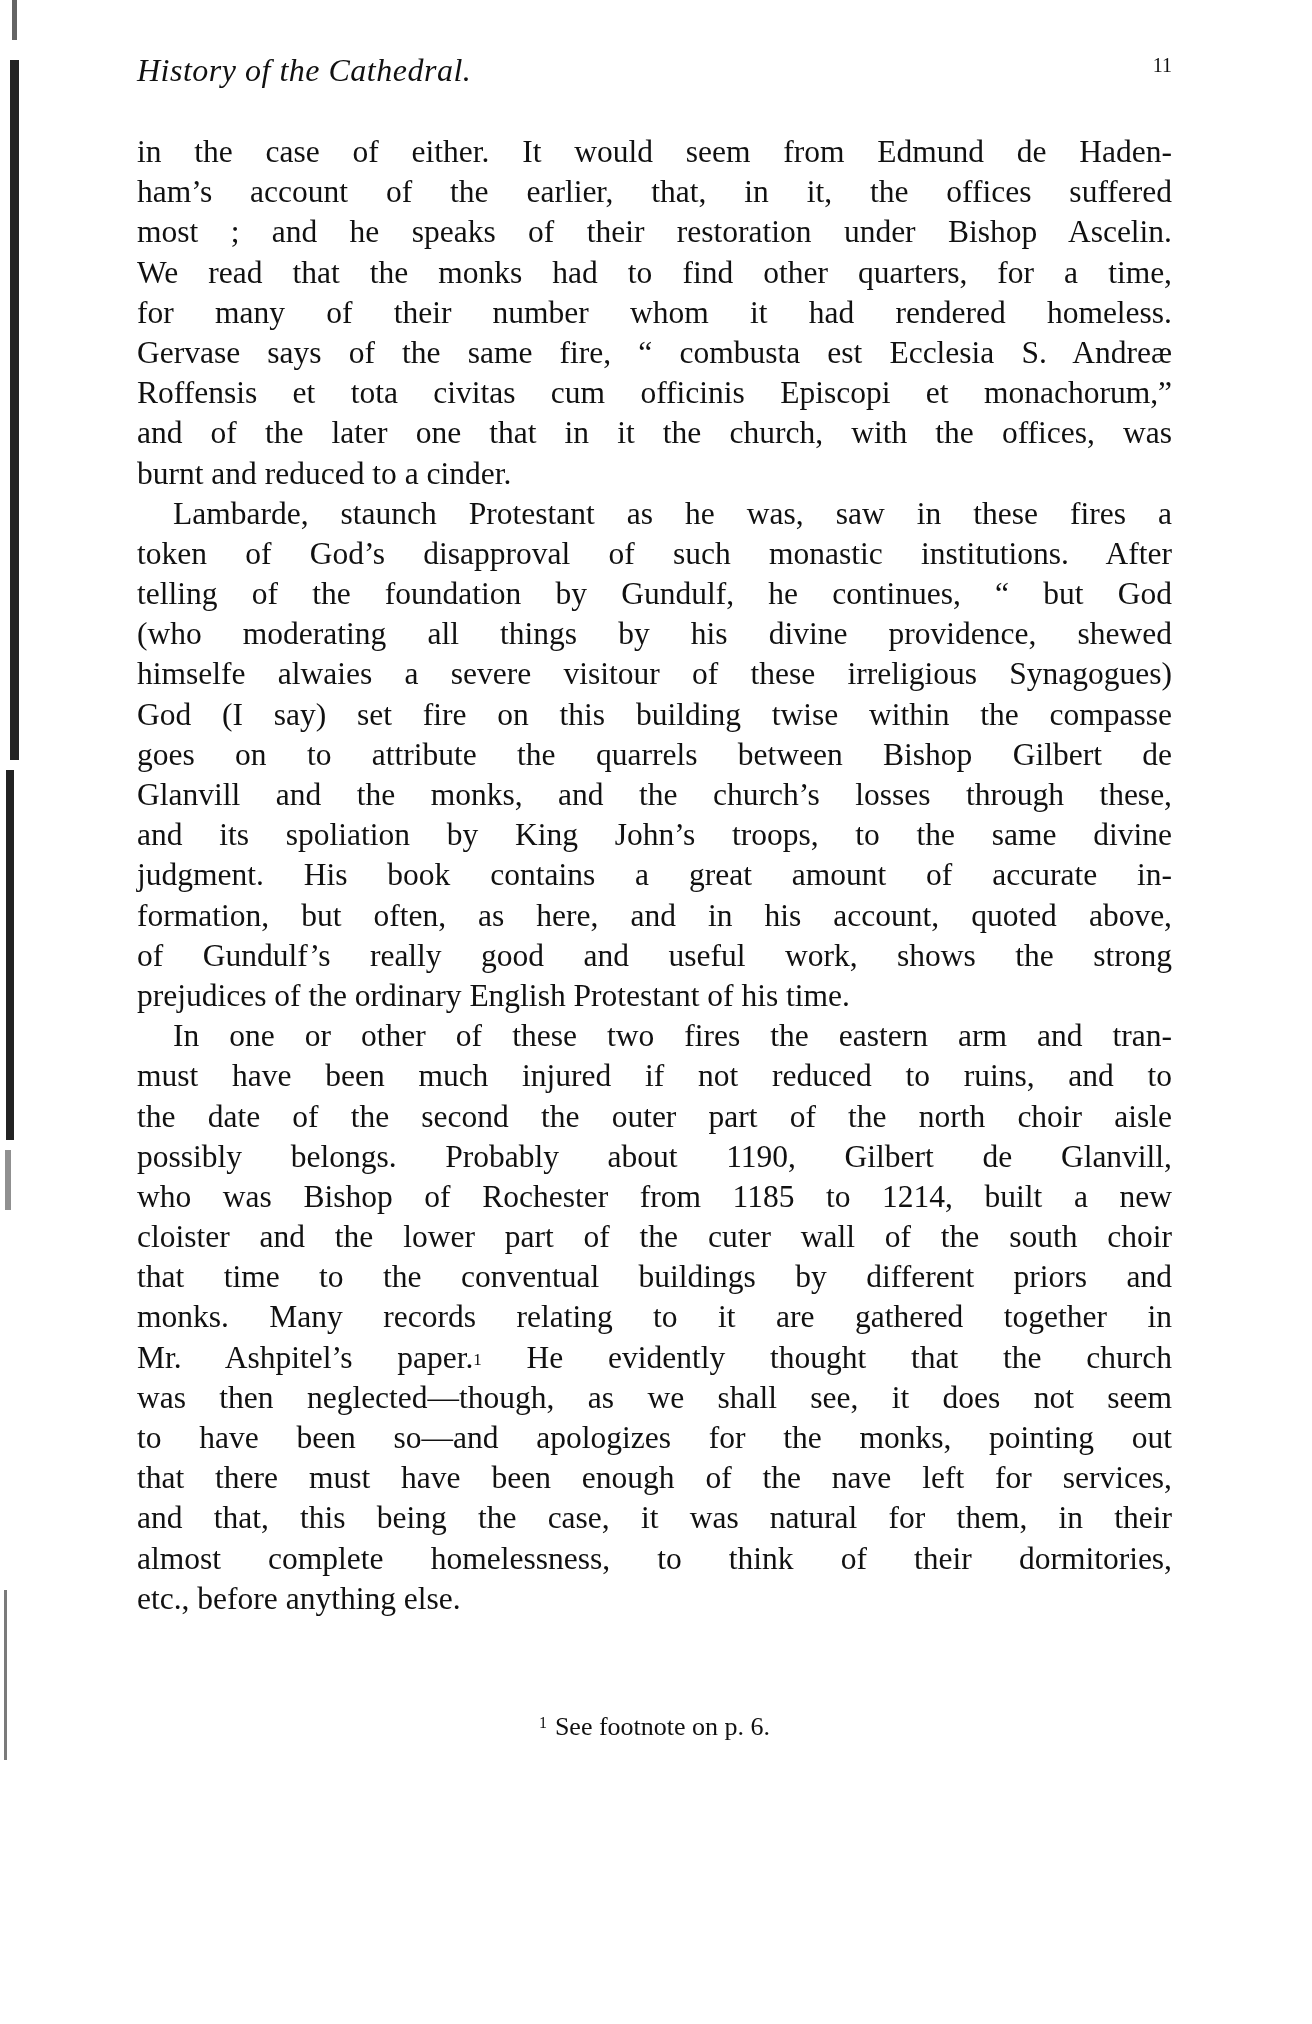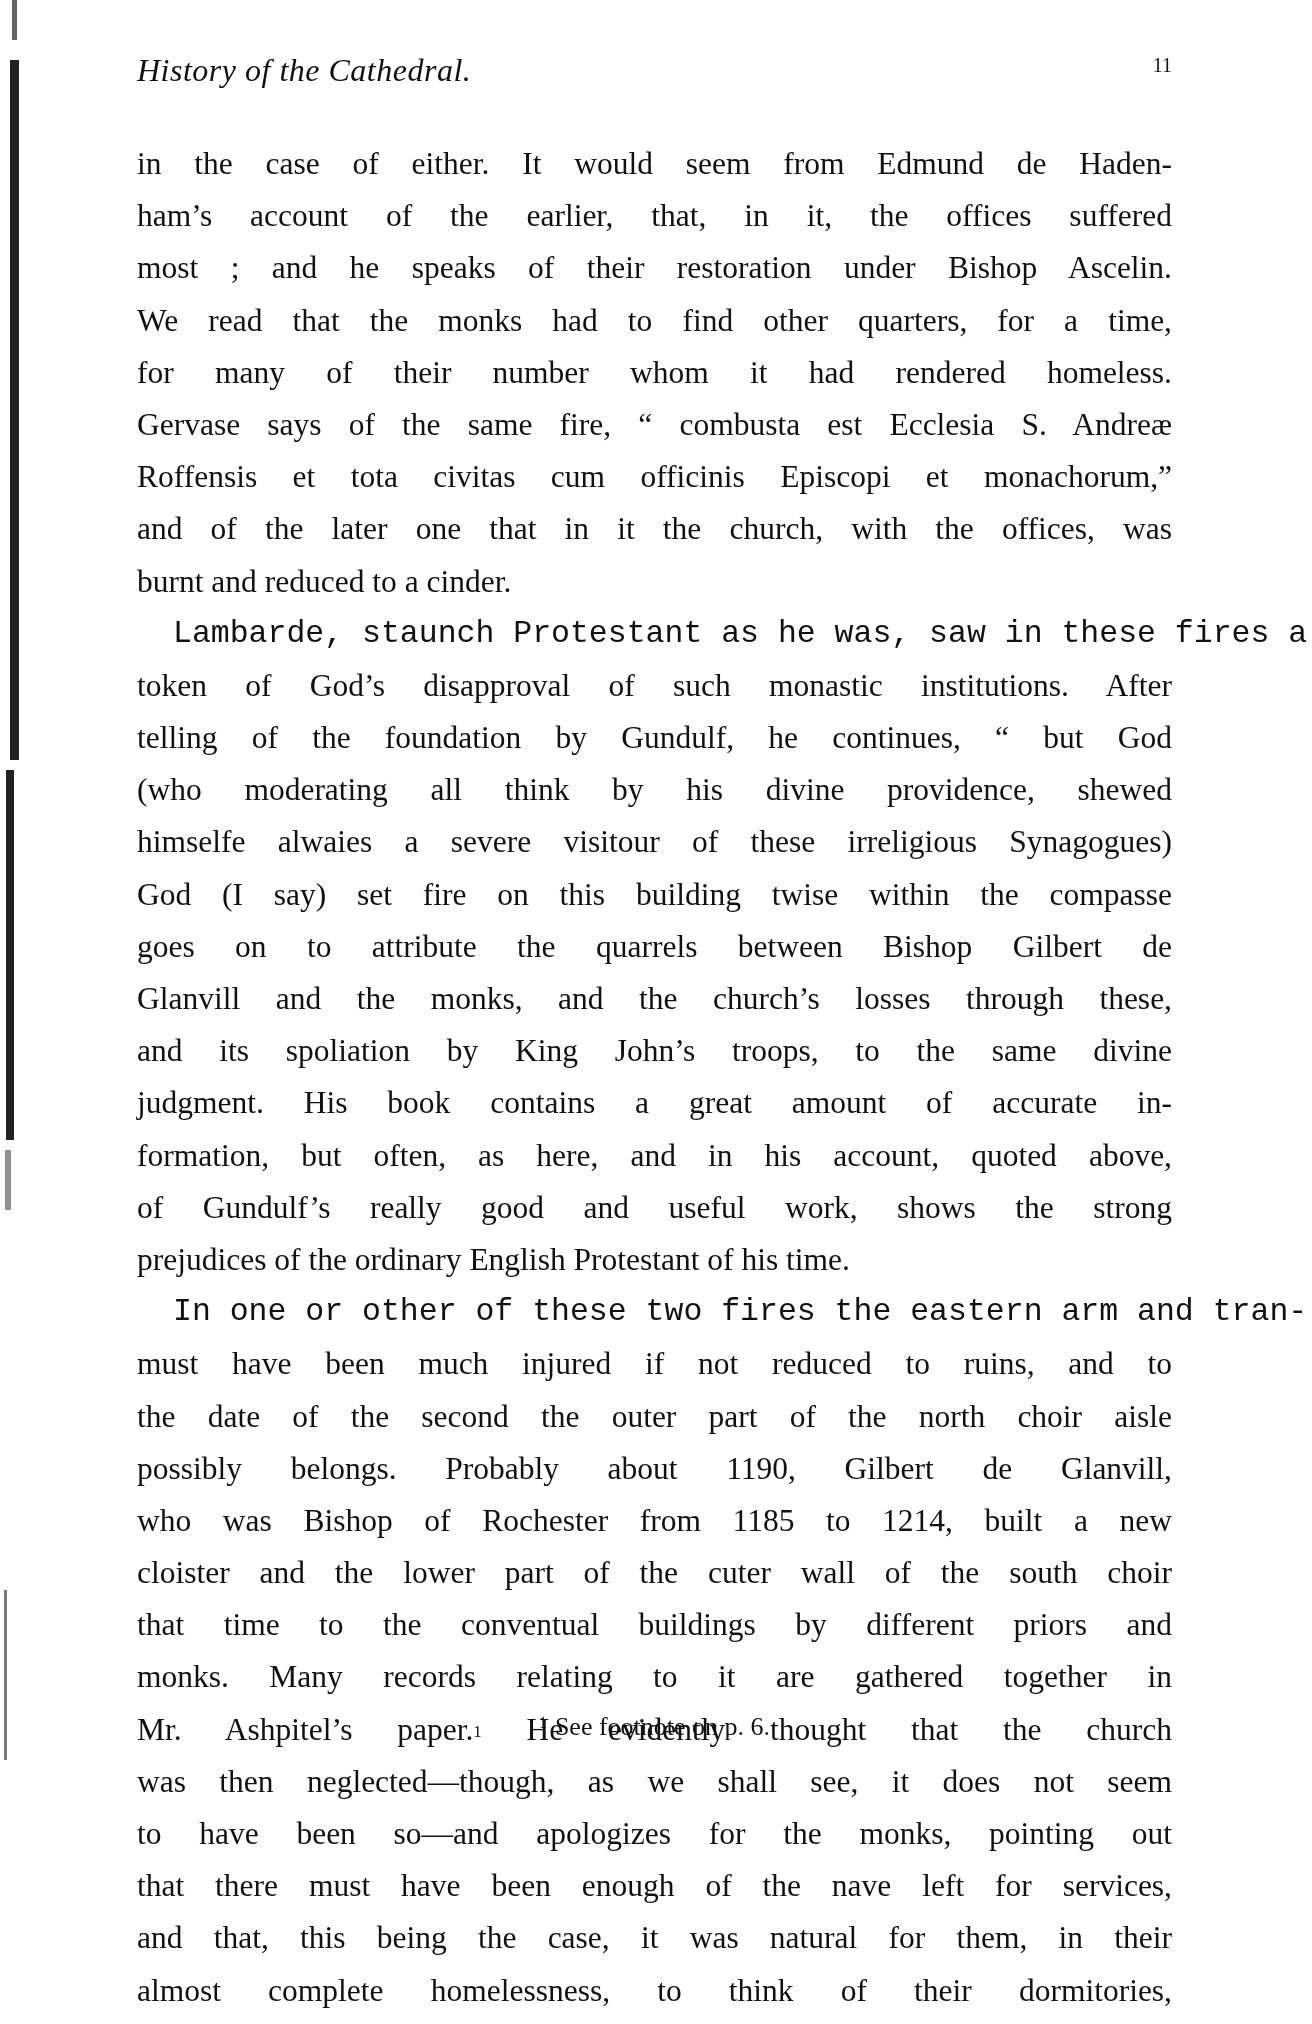--- a/index.html
+++ b/index.html
@@ -7,23 +7,23 @@
   .gutter { position:absolute; left:8px; width:8px; background:#222; }
   .g1 { top:0; height:40px; left:12px; width:5px; opacity:.7; }
   .g2 { top:60px; height:700px; left:10px; width:9px; }
   .g3 { top:770px; height:370px; left:6px; width:8px; }
   .g4 { top:1150px; height:60px; left:5px; width:6px; opacity:.5; }
   .g5 { top:1590px; height:170px; left:4px; width:3px; opacity:.6; }
   .header { position:absolute; top:52px; left:137px; width:1035px; height:44px; }
   .running-title { position:absolute; left:0; right:0; text-align:left; font-style:italic; font-size:32px; letter-spacing:0.5px; }
   .page-number { position:absolute; right:0; top:2px; font-size:20px; }
   .body-text { position:absolute; top:132px; left:137px; width:1035px; font-size:31.5px; line-height:40.2px; }
-  .line { display:block; text-align:justify; text-align-last:justify; white-space:nowrap; height:40.2px; overflow:visible;margin-top:12px; }
+  .line { display:block; text-align:justify; text-align-last:justify; white-space:nowrap; height:40.2px; overflow:visible; }
   .line.last { text-align-last:left; }
-  .line.indent { padding-left:36px;font-family:Liberation Mono, monospace; }
+  .line.indent { padding-left:36px; }
   sup { font-size:17px; vertical-align:top; position:relative; top:2px; }
   .footnote { position:absolute; top:1712px; left:137px; width:1035px; text-align:center; font-size:26px; }
   .footnote .num { font-size:16px; vertical-align:top; margin-right:8px; position:relative; top:2px; }
 </style>
 </head>
 <body>
 
 <div class="gutter g1"></div>
 <div class="gutter g2"></div>
 <div class="gutter g3"></div>
@@ -44,21 +44,21 @@
       <span class="line">for many of their number whom it had rendered homeless.</span>
       <span class="line">Gervase says of the same fire, “ combusta est Ecclesia S. Andreæ</span>
       <span class="line">Roffensis et tota civitas cum officinis Episcopi et monachorum,”</span>
       <span class="line">and of the later one that in it the church, with the offices, was</span>
       <span class="line last">burnt and reduced to a cinder.</span>
     </div>
     <div>
       <span class="line indent">Lambarde, staunch Protestant as he was, saw in these fires a</span>
       <span class="line">token of God’s disapproval of such monastic institutions.  After</span>
       <span class="line">telling of the foundation by Gundulf, he continues, “ but God</span>
-      <span class="line">(who moderating all think by his divine providence, shewed</span>
+      <span class="line">(who moderating all things by his divine providence, shewed</span>
       <span class="line">himselfe alwaies a severe visitour of these irreligious Synagogues)</span>
       <span class="line">God (I say) set fire on this building twise within the compasse</span>
       <span class="line">goes on to attribute the quarrels between Bishop Gilbert de</span>
       <span class="line">Glanvill and the monks, and the church’s losses through these,</span>
       <span class="line">and its spoliation by King John’s troops, to the same divine</span>
       <span class="line">judgment.  His book contains a great amount of accurate in-</span>
       <span class="line">formation, but often, as here, and in his account, quoted above,</span>
       <span class="line">of Gundulf’s really good and useful work, shows the strong</span>
       <span class="line last">prejudices of the ordinary English Protestant of his time.</span>
     </div>

